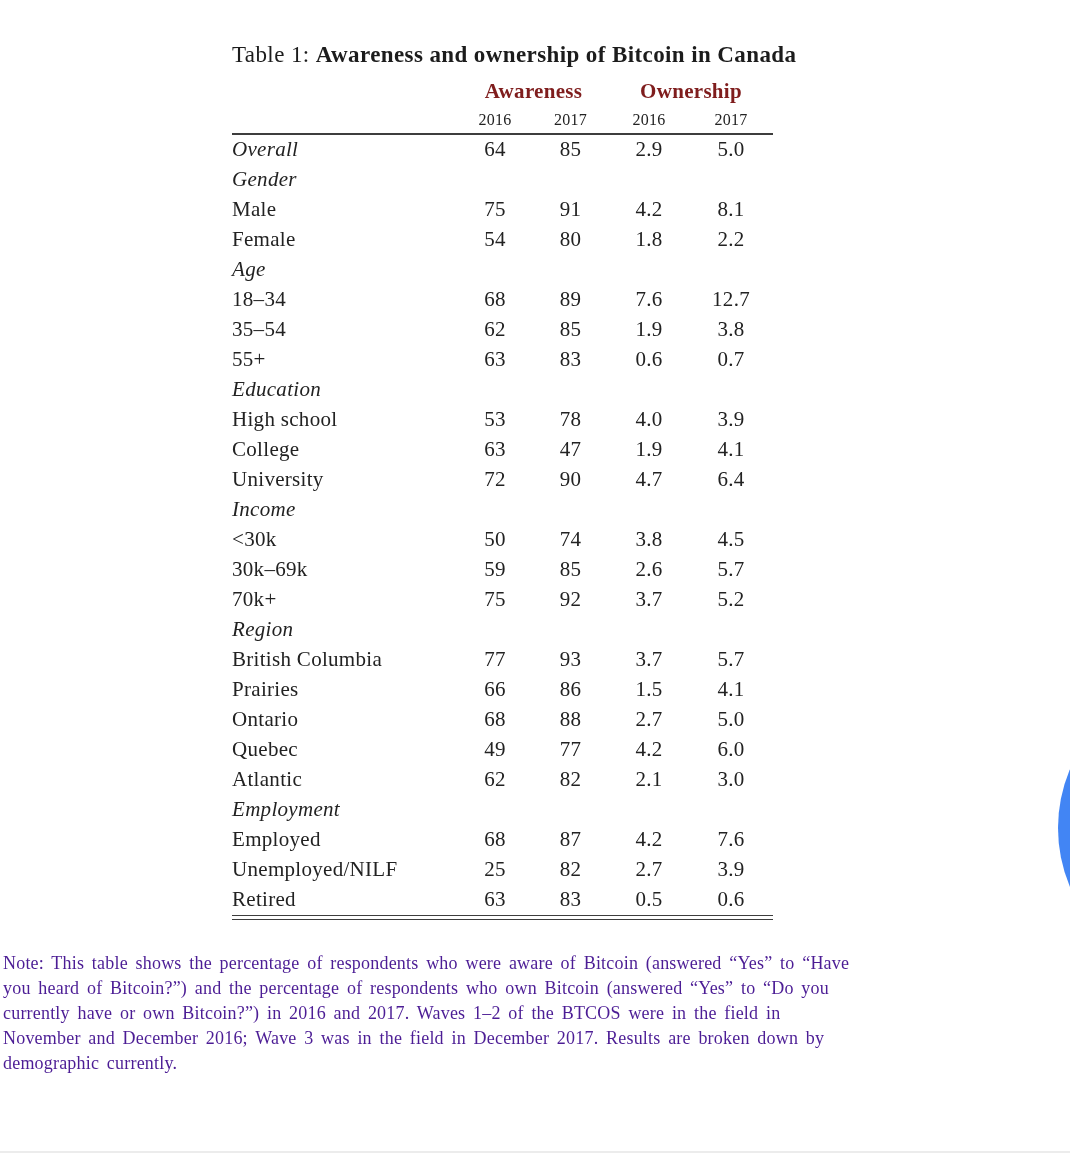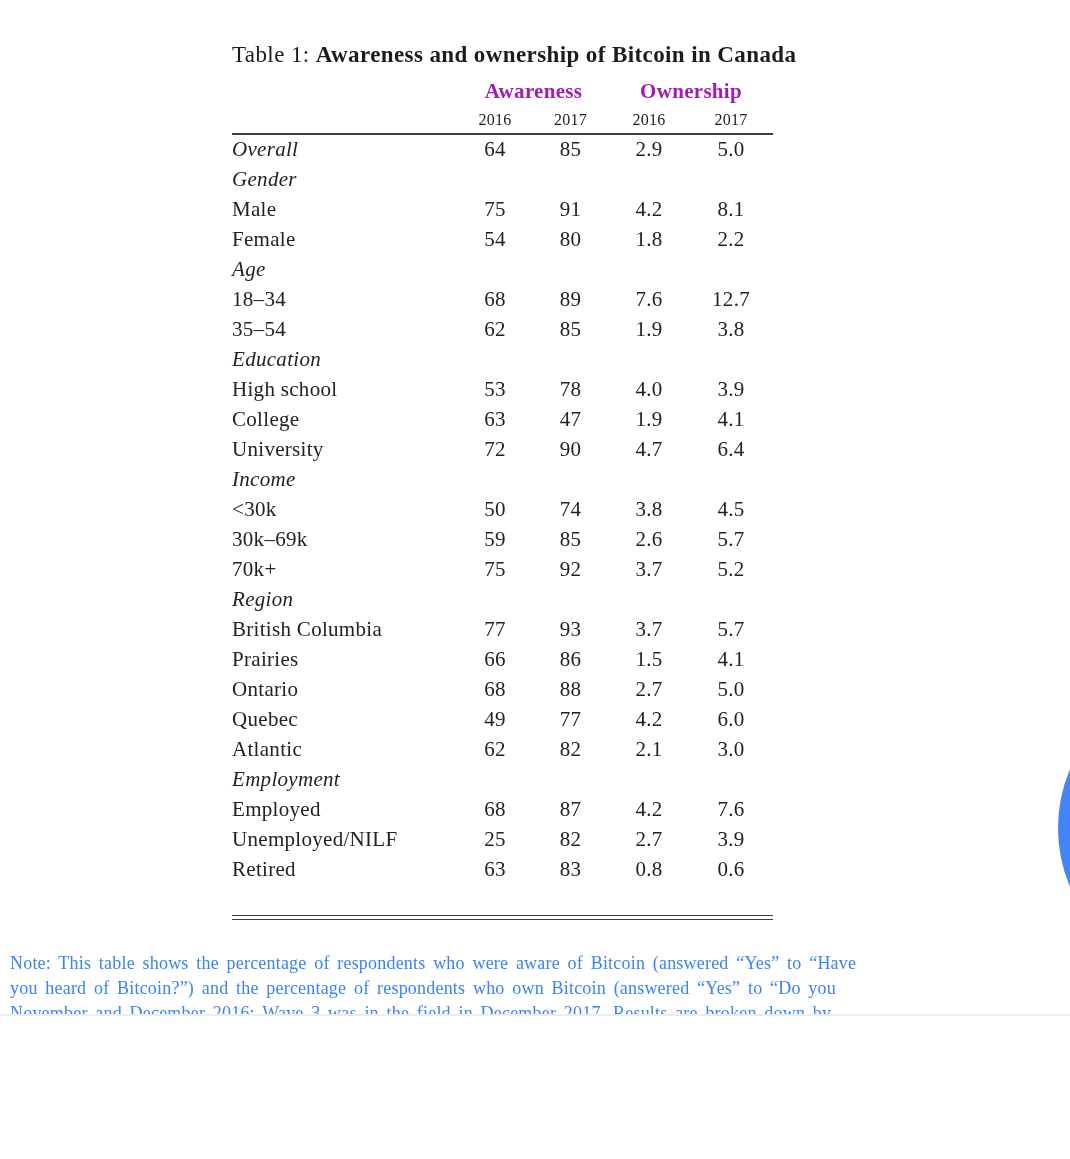--- a/index.html
+++ b/index.html
@@ -4,21 +4,21 @@
 <style>
   html, body { margin: 0; padding: 0; }
   body {
     width: 1070px; height: 1159px;
     background: #ffffff;
     font-family: "Liberation Serif", "DejaVu Serif", serif;
     color: #222222;
   }
   .page {
     position: relative;
-    width: 1070px; height: 1016px;
+    width: 1070px; height: 1153px;
     background: #ffffff;
     overflow: hidden;
   }
   
   .caption {
     position: absolute;
     top: 42px; left: 232px; width: 541px;
     text-align: center;
     white-space: nowrap;
     font-size: 23px;
@@ -40,21 +40,21 @@
     padding: 0;
     font-weight: normal;
     letter-spacing: 0.3px;
   }
   tr.group-row th {
     font-weight: bold;
     font-size: 21px;
     height: 30px;
     text-align: center;
     vertical-align: middle;
-    color: #a21caf;
+    color: #7f1d1d;
   }
   tr.year-row th {
     font-size: 16px;
     height: 27px;
     text-align: center;
     vertical-align: middle;
   }
   tr.year-row th, tr.year-row td {
     border-bottom: 2px solid #3d3d3d;
   }
@@ -69,24 +69,24 @@
     left: 232px; top: 915px;
     width: 541px; height: 5px;
     box-sizing: border-box;
     border-top: 1.5px solid #3d3d3d;
     border-bottom: 1.5px solid #3d3d3d;
   }
 
   
   .note {
     position: absolute;
-    left: 10px; top: 951px;
+    left: 3px; top: 951px;
     font-size: 18px;
     line-height: 25px;
-    color: #3b82f6;
+    color: #4c1d95;
     letter-spacing: 0.2px;
     word-spacing: 3px;
   }
   .note-line { white-space: nowrap; height: 25px; }
 
   
   .overlay-bubble {
     position: absolute;
     left: 1058px; top: 678px;
     width: 300px; height: 300px;
@@ -179,20 +179,27 @@
           <td class="num">12.7</td>
         </tr>
         <tr>
           <td class="row-label">35–54</td>
           <td class="num">62</td>
           <td class="num">85</td>
           <td class="num">1.9</td>
           <td class="num">3.8</td>
         </tr>
         <tr>
+          <td class="row-label">55+</td>
+          <td class="num">63</td>
+          <td class="num">83</td>
+          <td class="num">0.6</td>
+          <td class="num">0.7</td>
+        </tr>
+        <tr>
           <td class="row-label italic">Education</td>
           <td class="num"></td>
           <td class="num"></td>
           <td class="num"></td>
           <td class="num"></td>
         </tr>
         <tr>
           <td class="row-label">High school</td>
           <td class="num">53</td>
           <td class="num">78</td>
@@ -301,31 +308,32 @@
           <td class="row-label">Unemployed/NILF</td>
           <td class="num">25</td>
           <td class="num">82</td>
           <td class="num">2.7</td>
           <td class="num">3.9</td>
         </tr>
         <tr>
           <td class="row-label">Retired</td>
           <td class="num">63</td>
           <td class="num">83</td>
-          <td class="num">0.8</td>
+          <td class="num">0.5</td>
           <td class="num">0.6</td>
         </tr>
       </tbody>
   </table>
 
   <div class="double-rule"></div>
 
   <div class="note">
     <div class="note-line">Note: This table shows the percentage of respondents who were aware of Bitcoin (answered “Yes” to “Have</div>
     <div class="note-line">you heard of Bitcoin?”) and the percentage of respondents who own Bitcoin (answered “Yes” to “Do you</div>
+    <div class="note-line">currently have or own Bitcoin?”) in 2016 and 2017. Waves 1–2 of the BTCOS were in the field in</div>
     <div class="note-line">November and December 2016; Wave 3 was in the field in December 2017. Results are broken down by</div>
     <div class="note-line">demographic currently.</div>
   </div>
 
   <div class="overlay-bubble" style="background: rgb(66, 133, 244);"></div>
 
   <div class="bottom-edge-line"></div>
 
 </div>
 

